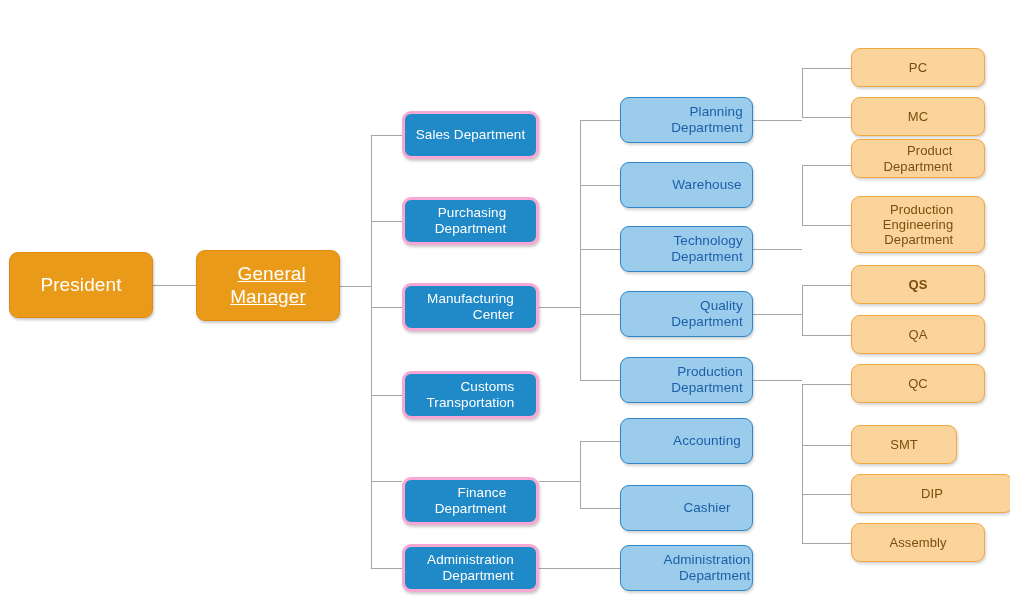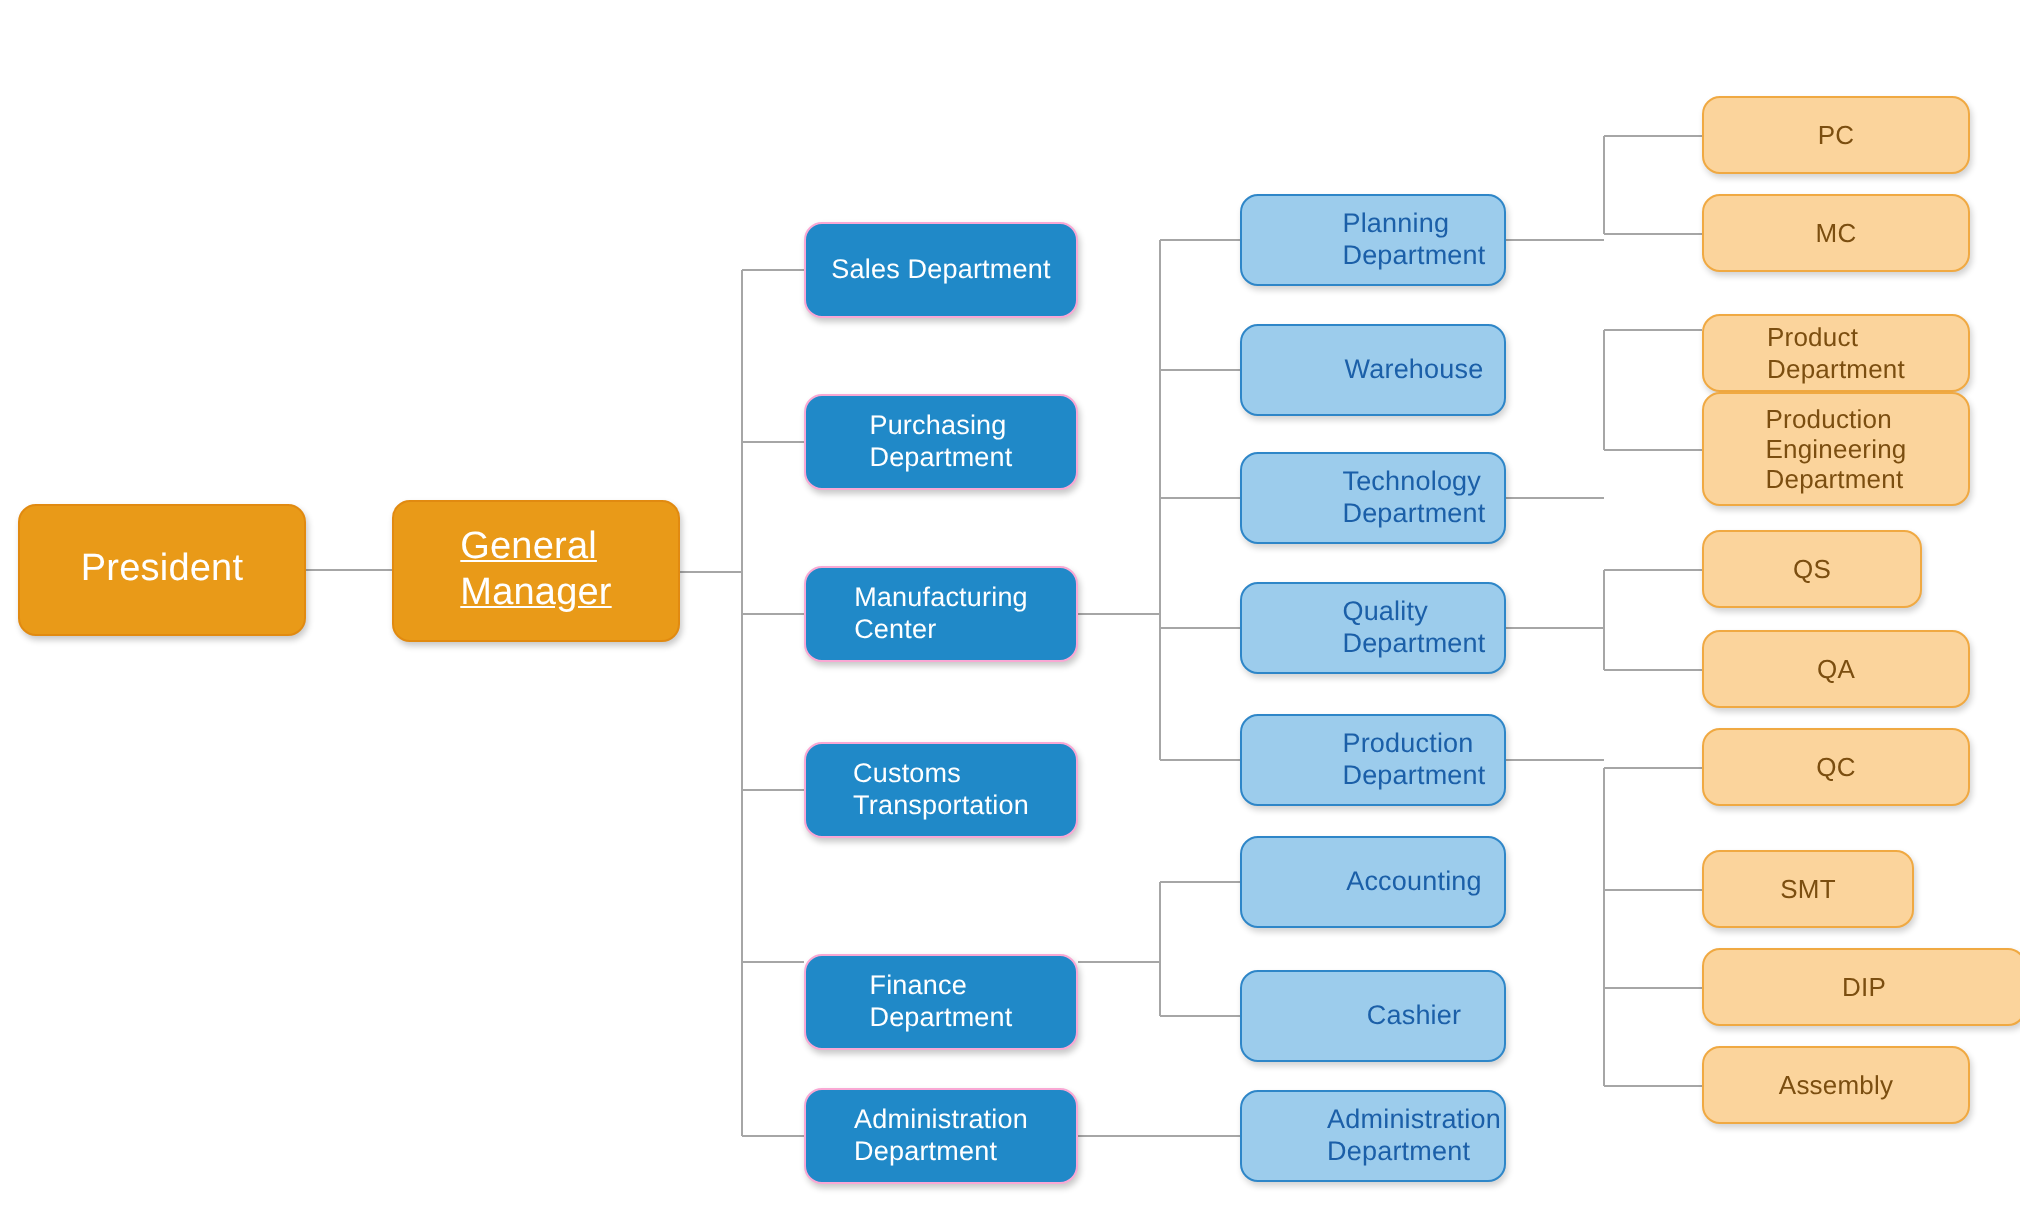--- a/index.html
+++ b/index.html
@@ -24,38 +24,38 @@
     width: 1010px;
     height: 616px;
     pointer-events: none;
   }
   .node {
     position: absolute;
     box-sizing: border-box;
     display: flex;
     align-items: center;
     justify-content: center;
-    text-align: left;
+    text-align: right;
     border-radius: 9px;
     line-height: 1.18;
     white-space: pre-line;
     letter-spacing: 0.1px;
   }
   
   .lvl-exec {
     background: #E99A18;
     border: 1px solid #E18A10;
     color: #ffffff;
     font-size: 19px;
     box-shadow: 1px 2px 3px rgba(0,0,0,0.22);
   }
   
   .lvl-div {
     background: #2089C8;
-    border: 1px solid #f9a8d4;
+    border: 3px solid #f9a8d4;
     color: #ffffff;
     font-size: 13.5px;
     box-shadow: 1px 2px 3px rgba(0,0,0,0.22);
   }
   
   .lvl-dept {
     background: #9CCCEC;
     border: 1px solid #2E86C8;
     color: #1B5FA8;
     font-size: 13.5px;
@@ -139,25 +139,25 @@
       <div class="node lvl-dept" style="left: 620px; top: 291px; width: 133px; height: 46px;">Quality
 Department</div>
       <div class="node lvl-dept" style="left: 620px; top: 357px; width: 133px; height: 46px;">Production
 Department</div>
       <div class="node lvl-dept" style="left: 620px; top: 418px; width: 133px; height: 46px;">Accounting</div>
       <div class="node lvl-dept" style="left: 620px; top: 485px; width: 133px; height: 46px;">Cashier</div>
       <div class="node lvl-dept" style="left: 620px; top: 545px; width: 133px; height: 46px;">Administration
 Department</div>
       <div class="node lvl-unit" style="left: 851px; top: 48px; width: 134px; height: 39px;">PC</div>
       <div class="node lvl-unit" style="left: 851px; top: 97px; width: 134px; height: 39px;">MC</div>
-      <div class="node lvl-unit" style="left: 851px; top: 157px; width: 134px; height: 39px;">Product
+      <div class="node lvl-unit" style="left: 851px; top: 139px; width: 134px; height: 39px;">Product
 Department</div>
       <div class="node lvl-unit" style="left: 851px; top: 196px; width: 134px; height: 57px;">Production
 Engineering
 Department</div>
-      <div class="node lvl-unit" style="left: 851px; top: 265px; width: 110px; height: 39px;">QS</div>
+      <div class="node lvl-unit" style="left: 851px; top: 265px; width: 134px; height: 39px; font-weight: bold;">QS</div>
       <div class="node lvl-unit" style="left: 851px; top: 315px; width: 134px; height: 39px;">QA</div>
       <div class="node lvl-unit" style="left: 851px; top: 364px; width: 134px; height: 39px;">QC</div>
       <div class="node lvl-unit" style="left: 851px; top: 425px; width: 106px; height: 39px;">SMT</div>
       <div class="node lvl-unit" style="left: 851px; top: 474px; width: 162px; height: 39px;">DIP</div>
       <div class="node lvl-unit" style="left: 851px; top: 523px; width: 134px; height: 39px;">Assembly</div>
     </div>
 </div>
 
 </body></html>

